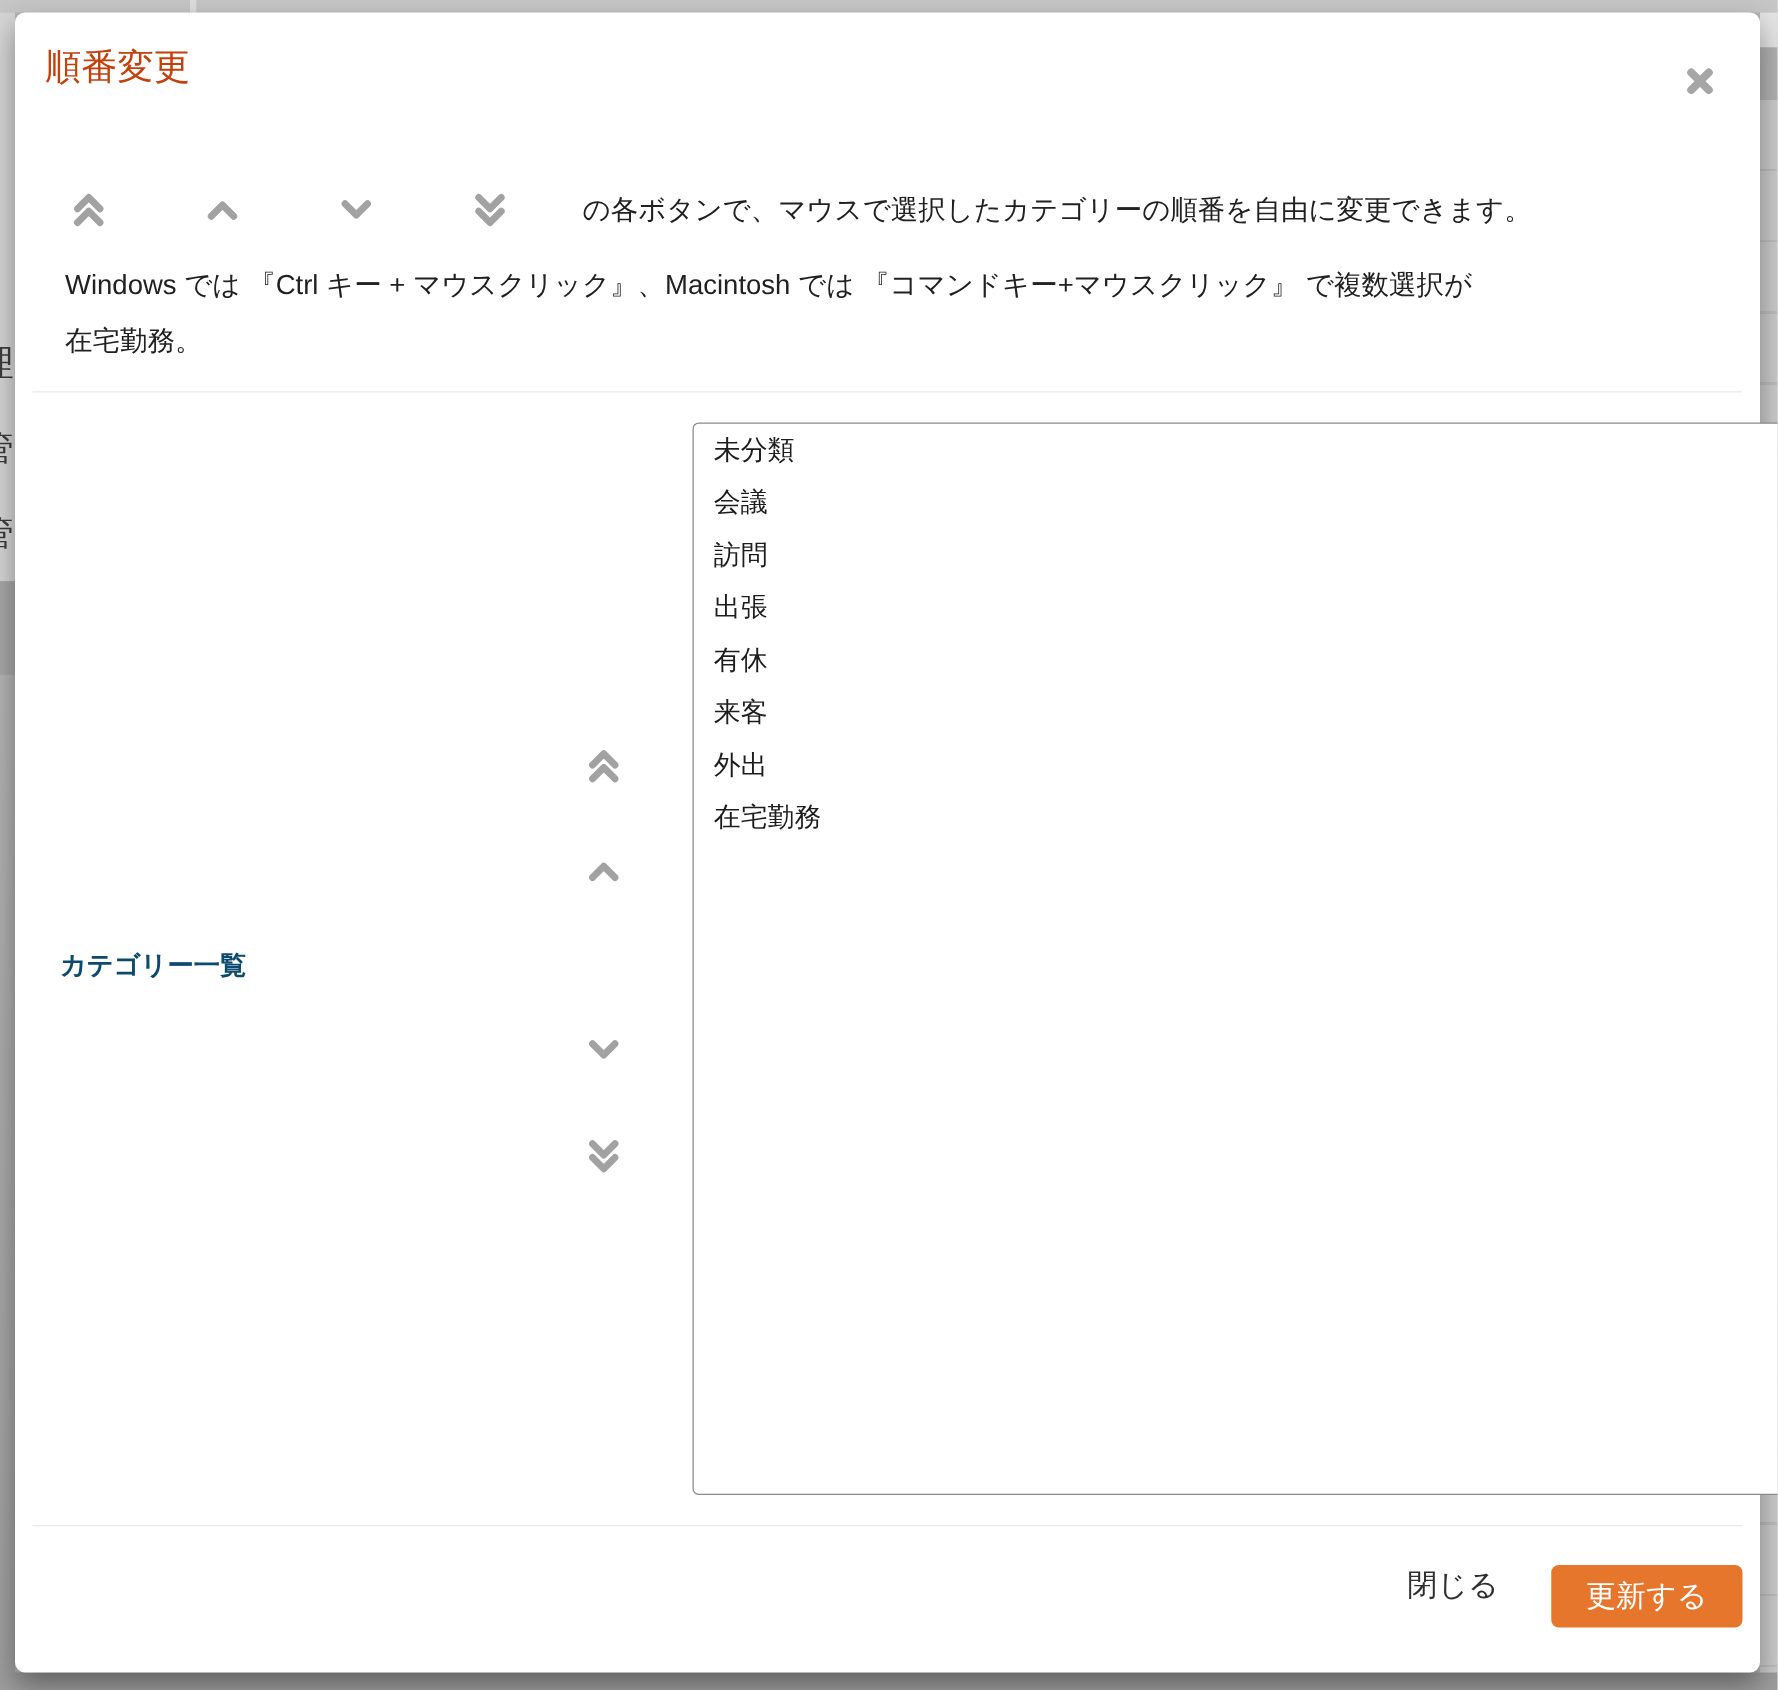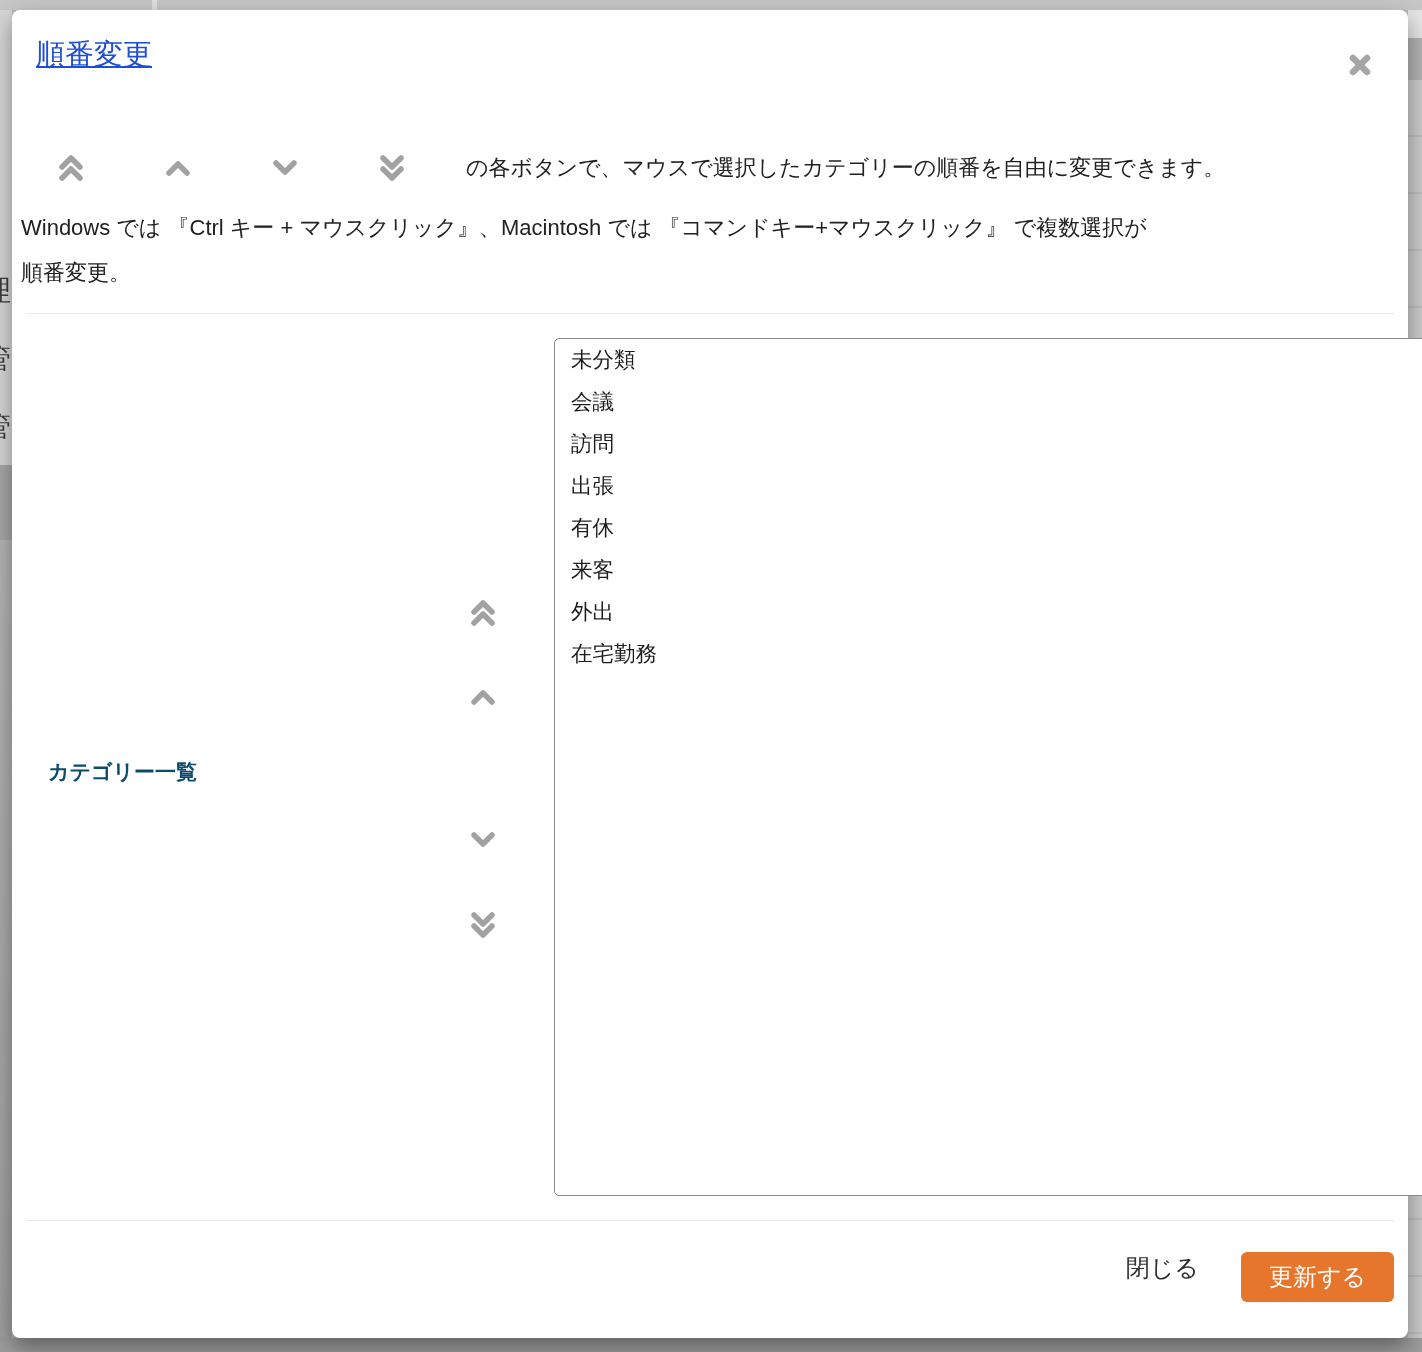--- a/index.html
+++ b/index.html
@@ -25,30 +25,30 @@
   .bg-right-seg3 { position:absolute; top:70px; width:14px; height:1272px;
     background:repeating-linear-gradient(#cacaca 0 55px, #bcbcbc 55px 57px); }
   .bg-bottombar { position:absolute; left:0; top:1338px; width:1422px; height:14px; background:#9d9d9d; }
 
   
   .modal {
     position:absolute; left:12px; top:10px; width:1396px; height:1328px;
     background:#ffffff; border-radius:8px;
     box-shadow:0 10px 22px rgba(0,0,0,.38);
   }
-  .modal-title { position:absolute; left:24px; top:26px; font-size:29px; line-height:36px; color:#1d4ed8;text-decoration:underline; }
+  .modal-title { position:absolute; left:24px; top:26px; font-size:29px; line-height:36px; color:#c2410c; }
   .close-btn { position:absolute; right:30px; top:37px; width:36px; height:36px;
     display:flex; align-items:center; justify-content:center; cursor:pointer; background:none; border:none; }
 
   .icon-row { position:absolute; left:44px; top:140px; height:36px; display:flex; align-items:center;gap:36px; }
   .icon-row .chev { width:30px; height:30px; }
   .icon-row .chev + .chev { margin-left:41px; }
   .icon-row-text { margin-left:23px; font-size:22px; color:#212121; white-space:nowrap; }
 
-  .para { position:absolute; left:9px; top:195px; width:1350px; font-size:22px; line-height:45px; color:#212121; }
+  .para { position:absolute; left:40px; top:195px; width:1350px; font-size:22px; line-height:45px; color:#212121; }
 
   .divider { position:absolute; left:14px; width:1368px; height:0; border-top:1px solid #e9e9e9; }
   .divider.top { top:303px; }
   .divider.bottom { top:1210px; }
 
   .list-label { position:absolute; left:36px; top:748px; font-size:21px; font-weight:bold; color:#0c4a6e; }
 
   .arrow-btn { position:absolute; left:454px; width:34px; height:34px; background:none; border:none;
     display:flex; align-items:center; justify-content:center; cursor:pointer; padding:0; }
   .arrow-btn svg { width:30px; height:30px; }
@@ -127,21 +127,21 @@
         <use href="#chev-down"></use>
       </svg>
     <svg class="chev" viewBox="0 0 30 30">
         <use href="#chev-dbldown"></use>
       </svg>
     <span class="icon-row-text">の各ボタンで、マウスで選択したカテゴリーの順番を自由に変更できます。</span>
   </div>
 
   <div class="para">
     <div>Windows では 『Ctrl キー + マウスクリック』、Macintosh では 『コマンドキー+マウスクリック』 で複数選択が</div>
-    <div>順番変更。</div>
+    <div>在宅勤務。</div>
   </div>
 
   <div class="divider top"></div>
 
   <div class="list-label">カテゴリー一覧</div>
 
   <button class="arrow-btn a1" aria-label="move to top">
     <svg viewBox="0 0 30 30">
         <use href="#chev-dblup"></use>
       </svg>

